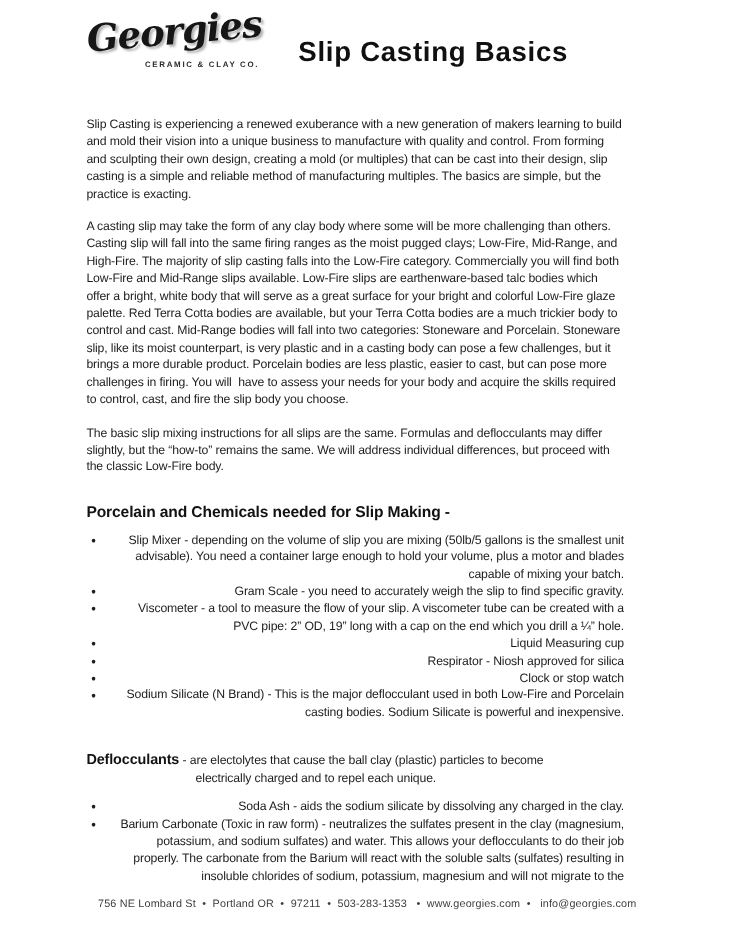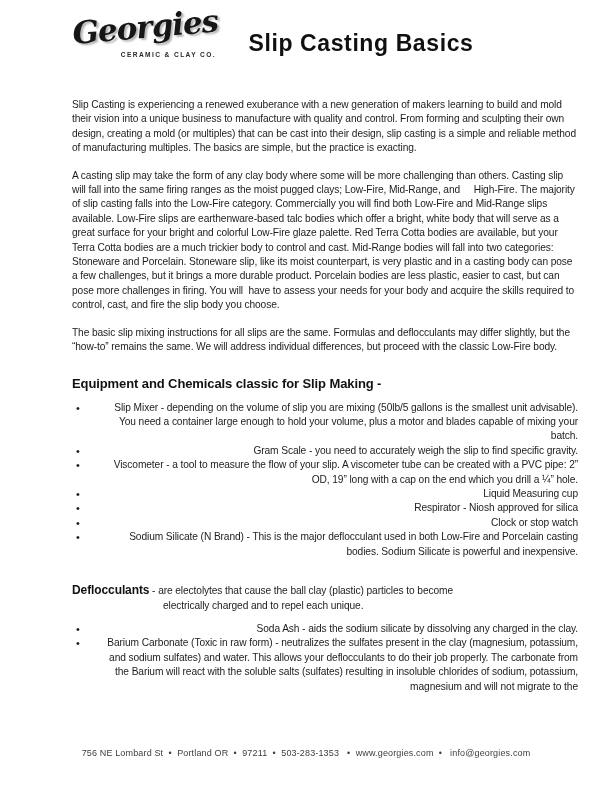--- a/index.html
+++ b/index.html
@@ -52,21 +52,21 @@
     top: 30px;
     text-align: center;
     font-size: 23px;
     font-weight: bold;
     letter-spacing: 0.6px;
     color: #101010;
     white-space: nowrap;
   }
 
   
-  .doc-body { padding: 2px 34px 0 72px; }
+  .doc-body { padding: 2px 92px 0 72px; }
   .para {
     margin: 0 0 13px 0;
     font-size: 10.2px;
     line-height: 14.4px;
     letter-spacing: -0.1px;
     white-space: pre-wrap;
   }
   .section-heading {
     margin: 21px 0 10px 0;
     font-size: 13px;
@@ -135,21 +135,21 @@
   </div>
 
   <div class="doc-body">
 
     <p class="para">Slip Casting is experiencing a renewed exuberance with a new generation of makers learning to build and mold their vision into a unique business to manufacture with quality and control. From forming and sculpting their own design, creating a mold (or multiples) that can be cast into their design, slip casting is a simple and reliable method of manufacturing multiples. The basics are simple, but the practice is exacting.</p>
 
     <p class="para">A casting slip may take the form of any clay body where some will be more challenging than others. Casting slip will fall into the same firing ranges as the moist pugged clays; Low-Fire, Mid-Range, and     High-Fire. The majority of slip casting falls into the Low-Fire category. Commercially you will find both Low-Fire and Mid-Range slips available. Low-Fire slips are earthenware-based talc bodies which offer a bright, white body that will serve as a great surface for your bright and colorful Low-Fire glaze palette. Red Terra Cotta bodies are available, but your Terra Cotta bodies are a much trickier body to control and cast. Mid-Range bodies will fall into two categories: Stoneware and Porcelain. Stoneware slip, like its moist counterpart, is very plastic and in a casting body can pose a few challenges, but it brings a more durable product. Porcelain bodies are less plastic, easier to cast, but can pose more challenges in firing. You will  have to assess your needs for your body and acquire the skills required to control, cast, and fire the slip body you choose.</p>
 
     <p class="para">The basic slip mixing instructions for all slips are the same. Formulas and deflocculants may differ slightly, but the “how-to” remains the same. We will address individual differences, but proceed with the classic Low-Fire body.</p>
 
-    <h2 class="section-heading">Equipment and Chemicals classic for Slip Making -</h2>
+    <h2 class="section-heading">Porcelain and Chemicals needed for Slip Making -</h2>
 
     <ul class="bullets">
       <li>Slip Mixer - depending on the volume of slip you are mixing (50lb/5 gallons is the smallest unit advisable). You need a container large enough to hold your volume, plus a motor and blades capable of mixing your batch.</li>
       <li>Gram Scale - you need to accurately weigh the slip to find specific gravity.</li>
       <li>Viscometer - a tool to measure the flow of your slip. A viscometer tube can be created with a PVC pipe: 2” OD, 19” long with a cap on the end which you drill a ¼” hole.</li>
       <li>Liquid Measuring cup</li>
       <li>Respirator - Niosh approved for silica</li>
       <li>Clock or stop watch</li>
       <li>Sodium Silicate (N Brand) - This is the major deflocculant used in both Low-Fire and Porcelain casting bodies. Sodium Silicate is powerful and inexpensive.</li>
     </ul>

